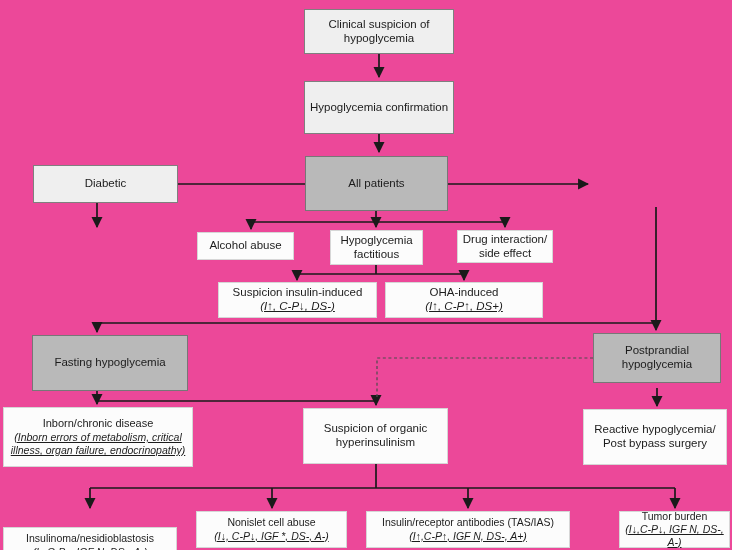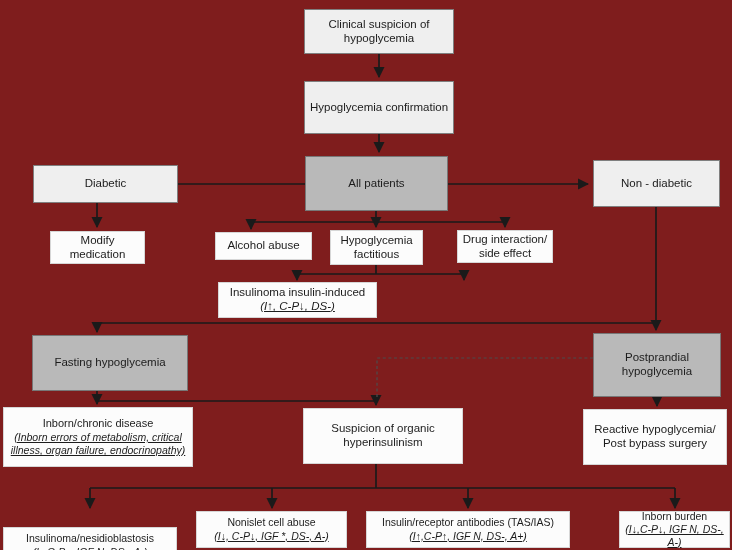--- a/index.html
+++ b/index.html
@@ -1,17 +1,17 @@
 <!DOCTYPE html>
 <html><head>
 <meta charset="utf-8">
 <style>
   html,body{margin:0;padding:0;background:#ffffff;}
   .canvas{
-    position:relative;width:732px;height:550px;background:#7f1d1d;
+    position:relative;width:732px;height:550px;background:#ec4899;
     font-family:"Liberation Sans",sans-serif;color:#1c1c1c;overflow:hidden;
   }
   svg.connectors{position:absolute;left:0;top:0;pointer-events:none;}
   .node{
     position:absolute;display:flex;flex-direction:column;align-items:center;justify-content:center;
     text-align:center;box-sizing:border-box;padding:2px 3px;line-height:1.18;font-size:11.5px;
   }
   .major{background:#efefef;border:1.5px solid #7f7f7f;}
   .dark{background:#b9b9b9;border:1.5px solid #777777;}
   .minor{background:#fcfcfc;border:1px solid #d6d6d6;}
@@ -77,60 +77,58 @@
   </div>
 
   <div class="node dark" style="left:305px;top:156px;width:143px;height:55px">
     <span>All patients</span>
   </div>
 
   <div class="node major" style="left:33px;top:165px;width:145px;height:38px">
     <span>Diabetic</span>
   </div>
 
-  <div class="node major" style="left:593px;top:160px;width:127px;height:47px">
-    <span>Non - diabetic</span>
-  </div>
 
-  <div class="node minor" style="left:50px;top:231px;width:95px;height:33px">
-    <span>Modify medication</span>
-  </div>
 
-  <div class="node minor" style="left:215px;top:232px;width:97px;height:28px">
+  <div class="node minor" style="left:197px;top:232px;width:97px;height:28px">
     <span>Alcohol abuse</span>
   </div>
 
   <div class="node minor" style="left:330px;top:230px;width:93px;height:35px">
     <span>Hypoglycemia factitious</span>
   </div>
 
   <div class="node minor" style="left:457px;top:230px;width:96px;height:33px">
     <span>Drug interaction/ side effect</span>
   </div>
 
   <div class="node minor" style="left:218px;top:282px;width:159px;height:36px">
-    <span>Insulinoma insulin-induced</span>
+    <span>Suspicion insulin-induced</span>
     <span class="sub">(I↑, C-P↓, DS-)</span>
   </div>
 
+  <div class="node minor" style="left:385px;top:282px;width:158px;height:36px">
+    <span>OHA-induced</span>
+    <span class="sub">(I↑, C-P↑, DS+)</span>
+  </div>
 
   <div class="node dark" style="left:32px;top:335px;width:156px;height:56px">
     <span>Fasting hypoglycemia</span>
   </div>
 
-  <div class="node dark" style="left:593px;top:333px;width:128px;height:64px">
+  <div class="node dark" style="left:593px;top:333px;width:128px;height:50px">
     <span>Postprandial hypoglycemia</span>
   </div>
 
   <div class="node minor small" style="left:3px;top:407px;width:190px;height:60px">
     <span style="font-size:11px">Inborn/chronic disease</span>
     <span class="sub">(Inborn errors of metabolism, critical illness, organ failure, endocrinopathy)</span>
   </div>
 
-  <div class="node minor" style="left:303px;top:408px;width:160px;height:56px">
+  <div class="node minor" style="left:303px;top:408px;width:145px;height:56px">
     <span>Suspicion of organic hyperinsulinism</span>
   </div>
 
   <div class="node minor" style="left:583px;top:409px;width:144px;height:56px">
     <span>Reactive hypoglycemia/ Post bypass surgery</span>
   </div>
 
   <div class="node minor small" style="left:3px;top:527px;width:174px;height:37px">
     <span>Insulinoma/nesidioblastosis</span>
     <span class="sub">(I↑,C-P↑, IGF N, DS-, A-)</span>
@@ -140,17 +138,17 @@
     <span>Nonislet cell abuse</span>
     <span class="sub">(I↓, C-P↓, IGF *, DS-, A-)</span>
   </div>
 
   <div class="node minor small" style="left:366px;top:511px;width:204px;height:37px">
     <span>Insulin/receptor antibodies (TAS/IAS)</span>
     <span class="sub">(I↑,C-P↑, IGF N, DS-, A+)</span>
   </div>
 
   <div class="node minor small" style="left:619px;top:511px;width:111px;height:37px">
-    <span>Inborn burden</span>
+    <span>Tumor burden</span>
     <span class="sub">(I↓,C-P↓, IGF N, DS-, A-)</span>
   </div>
 
 </div>
 
 </body></html>

